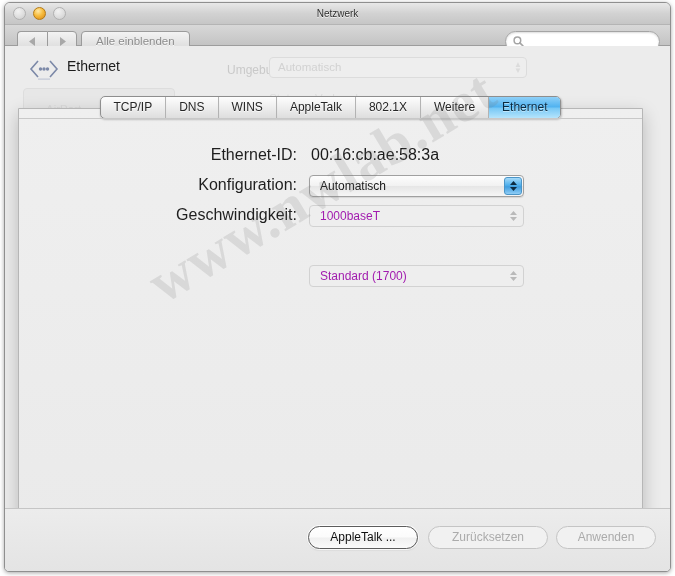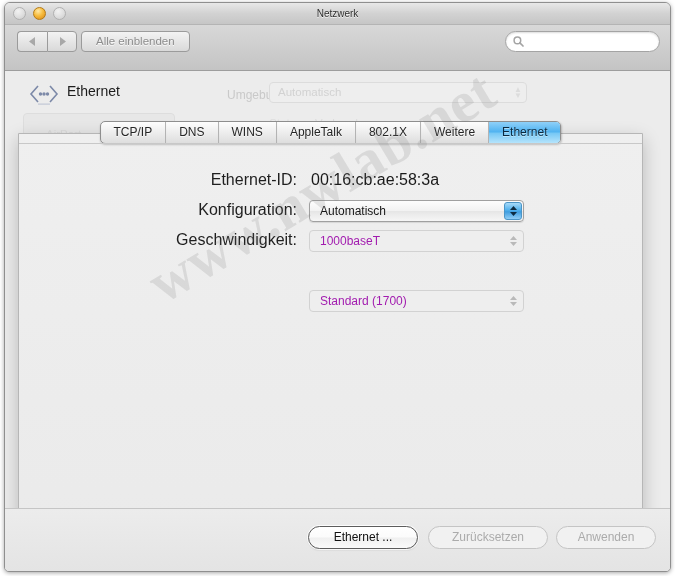--- a/index.html
+++ b/index.html
@@ -38,21 +38,21 @@
     background: radial-gradient(circle at 38% 30%,#f2f2f2 0%,#dedede 55%,#c9c9c9 100%);
     border: 1px solid #b0b0b0;
   }
   .light.amber {
     background: radial-gradient(circle at 38% 28%,#ffe9a8 0%,#f7bd3f 45%,#d98513 100%);
     border: 1px solid #b37a16;
   }
 
   
   #toolbar {
-    position: relative; height: 46px;
+    position: relative; height: 21px;
     background: linear-gradient(to bottom,#d8d8d8 0%,#c4c4c4 100%);
     border-bottom: 1px solid #9d9d9d;
   }
   .navgroup { position: absolute; left: 12px; top: 6px; display: flex; }
   .navbtn {
     width: 30px; height: 21px;
     background: linear-gradient(to bottom,#f3f3f3,#d9d9d9);
     border: 1px solid #9b9b9b;
     display: flex; align-items: center; justify-content: center;
   }
@@ -485,19 +485,19 @@
       <div id="sheet-footer">
         <div id="helpbtn">?</div>
         <div class="pushbtn" id="btn-abbrechen">Abbrechen</div>
         <div class="pushbtn" id="btn-ok">OK</div>
       </div>
 
     </div>
   </div>
 
   <div id="winfooter">
-    <div class="footbtn" id="btn-assistent">Ethernet ...</div>
+    <div class="footbtn" id="btn-assistent">AppleTalk ...</div>
     <div class="footbtn" id="btn-zuruecksetzen">Zurücksetzen</div>
     <div class="footbtn" id="btn-anwenden">Anwenden</div>
   </div>
 
   <div id="watermark">www.nwlab.net</div>
 </div>
 
 </body></html>

